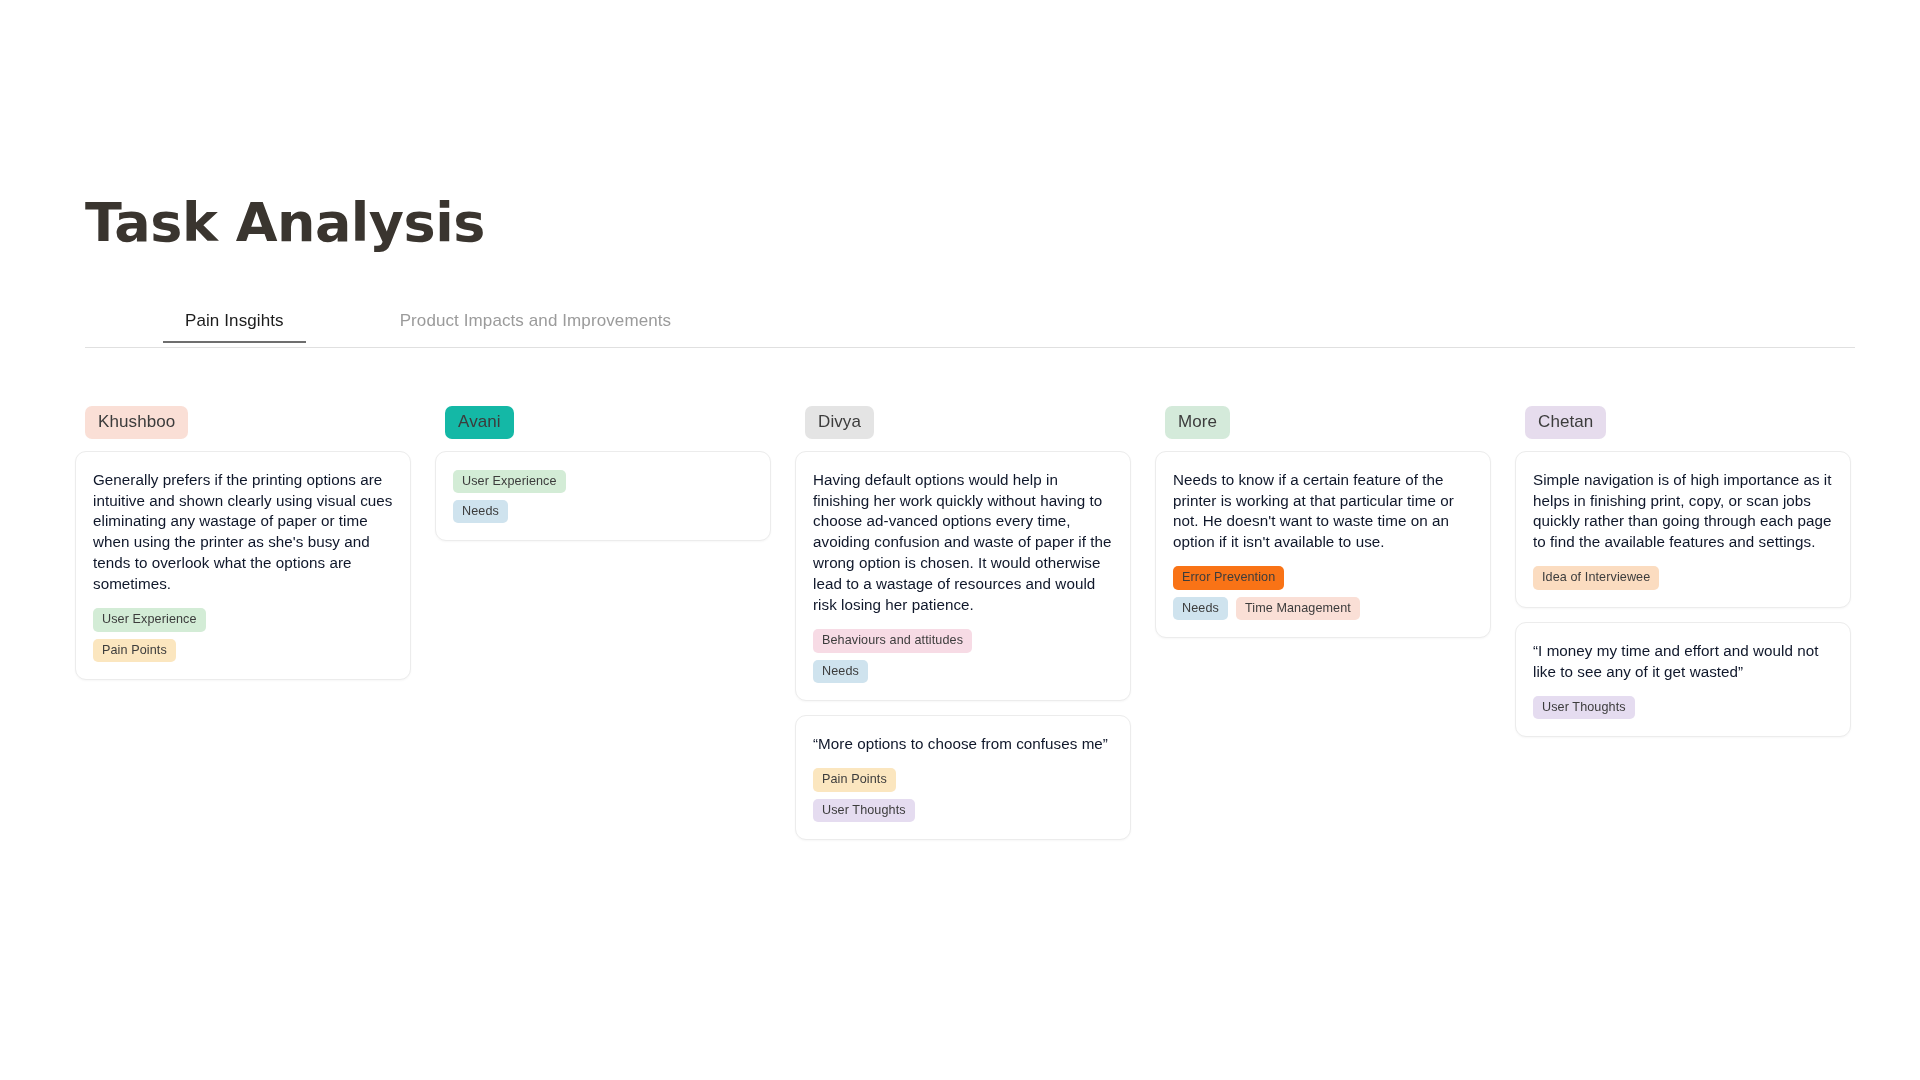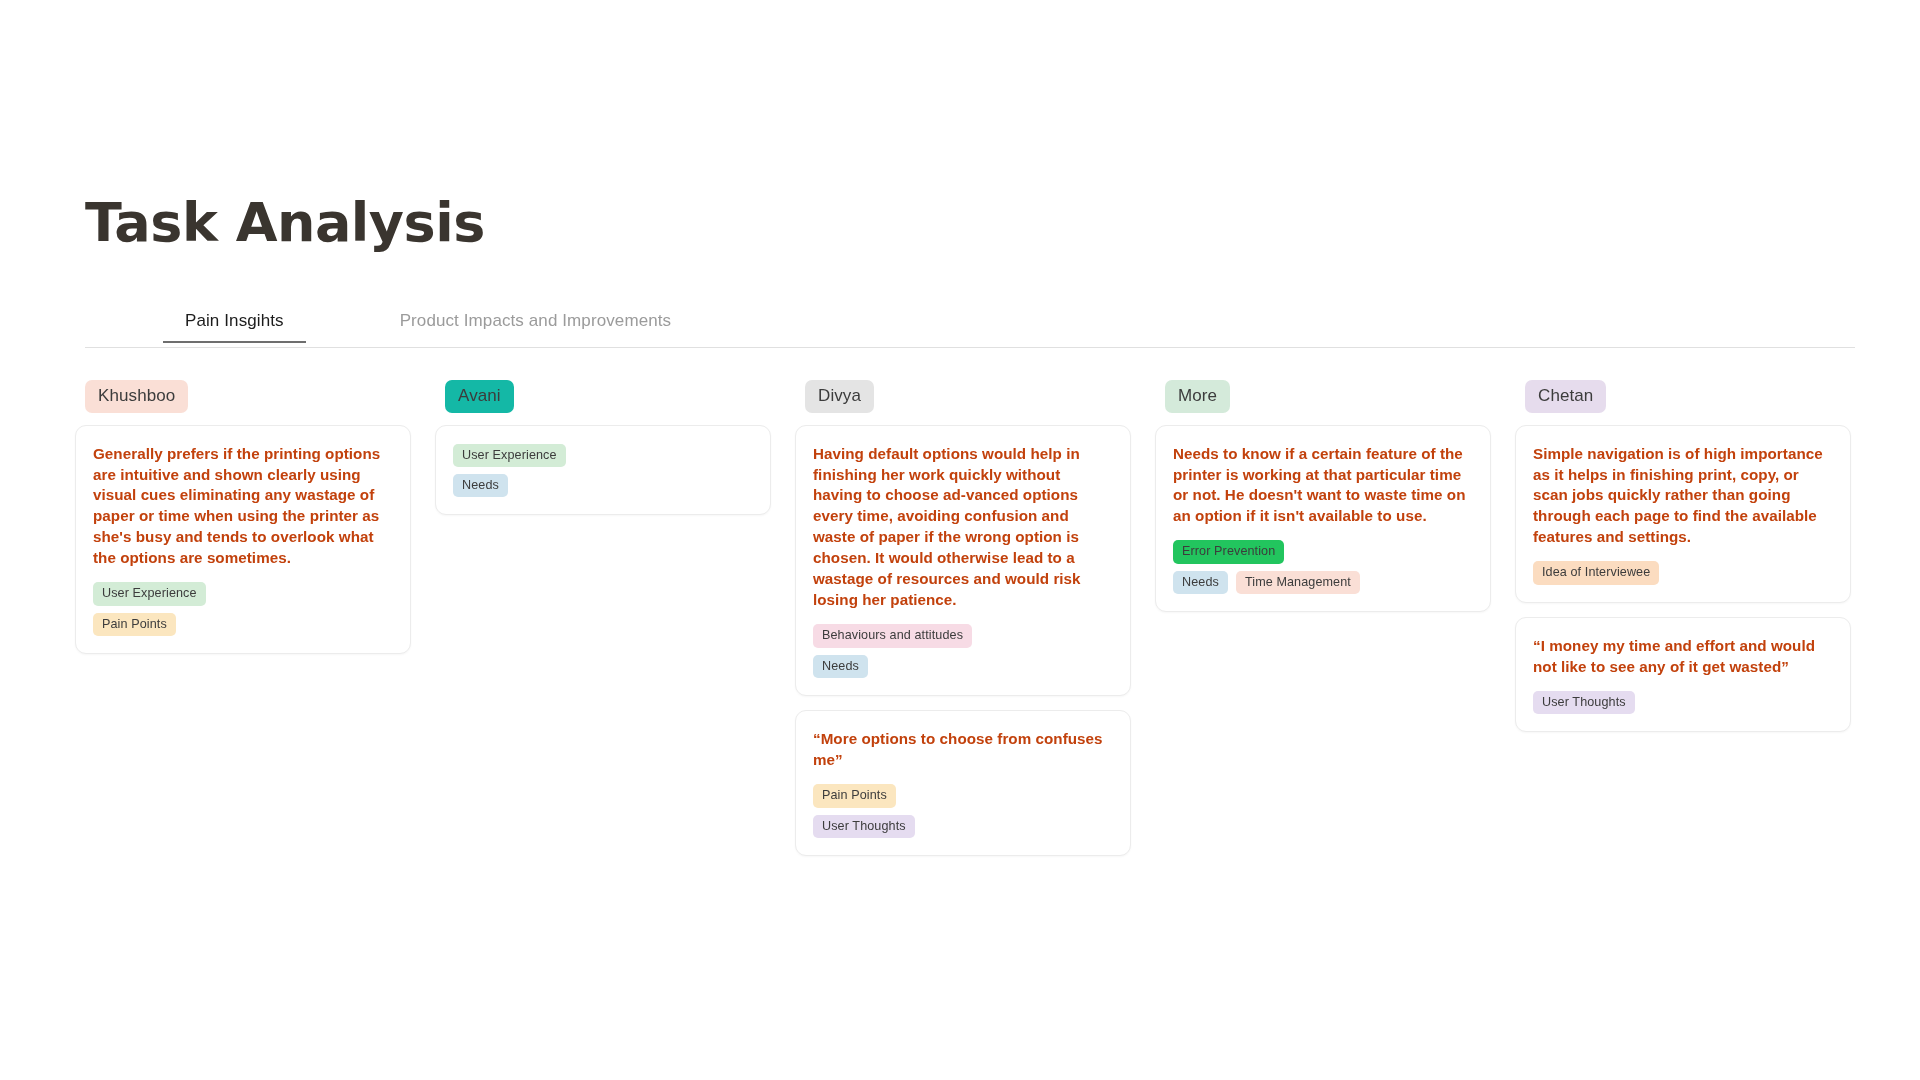--- a/index.html
+++ b/index.html
@@ -65,21 +65,21 @@
     border-bottom: 2px solid #6e6e6e;
   }
   .tab.t1 { margin-left: 15px; }
   .tab.t2 { margin-left: 78px; }
   .tab.t3 { margin-left: 72px; }
 
   
   .board {
     position: absolute;
     left: 75px;
-    top: 380px;
+    top: 406px;
     width: 1790px;
     display: flex;
     gap: 24px;
   }
   .column {
     width: 336px;
     display: flex;
     flex-direction: column;
     align-items: flex-start;
   }
@@ -102,24 +102,23 @@
     border: 1px solid #ececec;
     border-radius: 11px;
     padding: 18px 17px 17px 17px;
     box-shadow: 0 1px 2px rgba(0,0,0,0.035);
     margin-bottom: 14px;
   }
 
   .card-text {
     font-size: 15.2px;
     line-height: 1.38;
-    color: #c2410c;
+    color: #0f172a;
     letter-spacing: 0.05px;
     margin-bottom: 13px;
-    font-weight: bold;
   }
 
   .tag-rows { display: flex; flex-direction: column; gap: 7px; align-items: flex-start; }
   .tag-row  { display: flex; gap: 8px; flex-wrap: wrap; }
 
   .tag {
     display: inline-block;
     padding: 4px 9px 5px 9px;
     border-radius: 5px;
     font-size: 12.6px;
@@ -193,21 +192,21 @@
             </div>
           </div>
         </div>
       </div>
       <div class="column">
         <div class="person-chip" style="background: rgb(212, 234, 218);">More</div>
         <div class="card">
           <div class="card-text">Needs to know if a certain feature of the printer is working at that particular time or not. He doesn't want to waste time on an option if it isn't available to use.</div>
           <div class="tag-rows">
             <div class="tag-row">
-              <span class="tag" style="background: #22c55e;">Error Prevention</span>
+              <span class="tag" style="background: #f97316;">Error Prevention</span>
             </div>
             <div class="tag-row">
               <span class="tag" style="background: rgb(207, 227, 238);">Needs</span>
               <span class="tag" style="background: rgb(250, 223, 214);">Time Management</span>
             </div>
           </div>
         </div>
       </div>
       <div class="column">
         <div class="person-chip" style="background: rgb(230, 220, 237);">Chetan</div>

